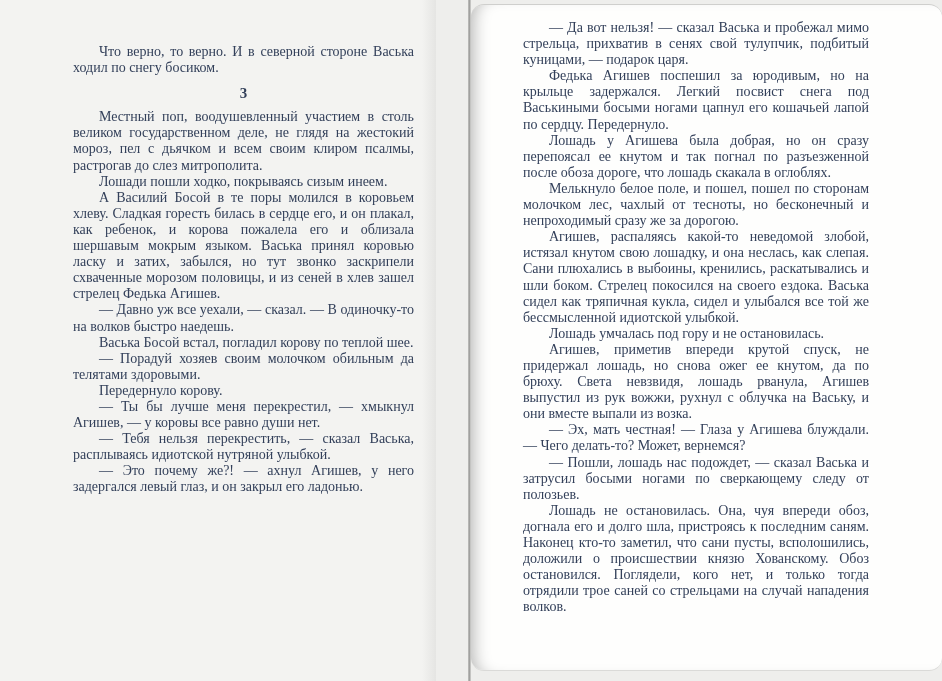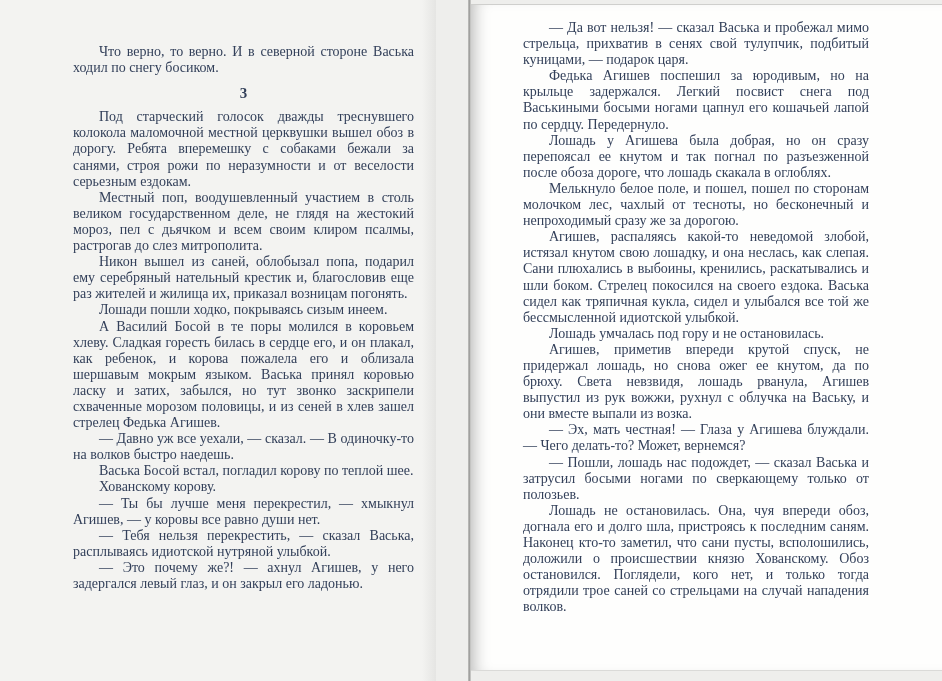--- a/index.html
+++ b/index.html
@@ -35,20 +35,21 @@
   }
 
   
   .page-right{
     position:absolute;left:471px;top:4px;width:471px;height:667px;
     background:var(--page-right-bg);
     border-top:1px solid #cfcfcd;
     border-bottom:1px solid #dadad8;
     box-shadow:inset 14px 0 16px -11px rgba(0,0,0,0.28);
     box-sizing:border-box;
+    border-radius:13px;
   }
 
   .text{
     font-family:"Liberation Serif","DejaVu Serif",serif;
     font-size:14px;line-height:16.1px;
     color:var(--ink);
     text-align:justify;
     hyphens:auto;-webkit-hyphens:auto;
   }
   .page-left .text{position:absolute;left:73px;top:44px;width:341px;}
@@ -69,45 +70,44 @@
 </style>
 </head>
 <body>
 
 <div class="spread">
 
   <div class="page-left">
     <div class="text">
         <p>Что верно, то верно. И в северной стороне Васька ходил по снегу босиком.</p>
         <p class="chapter-heading">3</p>
-        <p>Под старческий голосок дважды треснувшего колокола маломочной местной церквушки вышел обоз в дорогу. Ребята вперемешку с собаками бежали за санями, строя рожи по неразумности и от веселости серьезным ездокам.</p>
         <p>Местный поп, воодушевленный участием в столь великом государственном деле, не глядя на жестокий мороз, пел с дьячком и всем своим клиром псалмы, растрогав до слез митрополита.</p>
-        <p>Никон вышел из саней, облобызал попа, подарил ему серебряный нательный крестик и, благословив еще раз жителей и жилища их, приказал возницам погонять.</p>
         <p>Лошади пошли ходко, покрываясь сизым инеем.</p>
         <p>А Василий Босой в те поры молился в коровьем хлеву. Сладкая горесть билась в сердце его, и он плакал, как ребенок, и корова пожалела его и облизала шершавым мокрым языком. Васька принял коровью ласку и затих, забылся, но тут звонко заскрипели схваченные морозом половицы, и из сеней в хлев зашел стрелец Федька Агишев.</p>
         <p>— Давно уж все уехали, — сказал. — В одиночку-то на волков быстро наедешь.</p>
         <p>Васька Босой встал, погладил корову по теплой шее.</p>
-        <p>Хованскому корову.</p>
+        <p>— Порадуй хозяев своим молочком обильным да телятами здоровыми.</p>
+        <p>Передернуло корову.</p>
         <p>— Ты бы лучше меня перекрестил, — хмыкнул Агишев, — у коровы все равно души нет.</p>
         <p>— Тебя нельзя перекрестить, — сказал Васька, расплываясь идиотской нутряной улыбкой.</p>
         <p>— Это почему же?! — ахнул Агишев, у него задергался левый глаз, и он закрыл его ладонью.</p>
       </div>
   </div>
 
   <div class="gutter-line"></div>
 
   <div class="page-right">
     <div class="text">
         <p>— Да вот нельзя! — сказал Васька и пробежал мимо стрельца, прихватив в сенях свой тулупчик, подбитый куницами, — подарок царя.</p>
         <p>Федька Агишев поспешил за юродивым, но на крыльце задержался. Легкий посвист снега под Васькиными босыми ногами цапнул его кошачьей лапой по сердцу. Передернуло.</p>
         <p>Лошадь у Агишева была добрая, но он сразу перепоясал ее кнутом и так погнал по разъезженной после обоза дороге, что лошадь скакала в оглоблях.</p>
         <p>Мелькнуло белое поле, и пошел, пошел по сторонам молочком лес, чахлый от тесноты, но бесконечный и непроходимый сразу же за дорогою.</p>
         <p>Агишев, распаляясь какой-то неведомой злобой, истязал кнутом свою лошадку, и она неслась, как слепая. Сани плюхались в выбоины, кренились, раскатывались и шли боком. Стрелец покосился на своего ездока. Васька сидел как тряпичная кукла, сидел и улыбался все той же бессмысленной идиотской улыбкой.</p>
         <p>Лошадь умчалась под гору и не остановилась.</p>
         <p>Агишев, приметив впереди крутой спуск, не придержал лошадь, но снова ожег ее кнутом, да по брюху. Света невзвидя, лошадь рванула, Агишев выпустил из рук вожжи, рухнул с облучка на Ваську, и они вместе выпали из возка.</p>
         <p>— Эх, мать честная! — Глаза у Агишева блуждали. — Чего делать-то? Может, вернемся?</p>
-        <p>— Пошли, лошадь нас подождет, — сказал Васька и затрусил босыми ногами по сверкающему только от полозьев.</p>
+        <p>— Пошли, лошадь нас подождет, — сказал Васька и затрусил босыми ногами по сверкающему следу от полозьев.</p>
         <p>Лошадь не остановилась. Она, чуя впереди обоз, догнала его и долго шла, пристроясь к последним саням. Наконец кто-то заметил, что сани пусты, всполошились, доложили о происшествии князю Хованскому. Обоз остановился. Поглядели, кого нет, и только тогда отрядили трое саней со стрельцами на случай нападения волков.</p>
       </div>
     <div class="page-number">13</div>
   </div>
 
 </div>
 
 </body></html>

